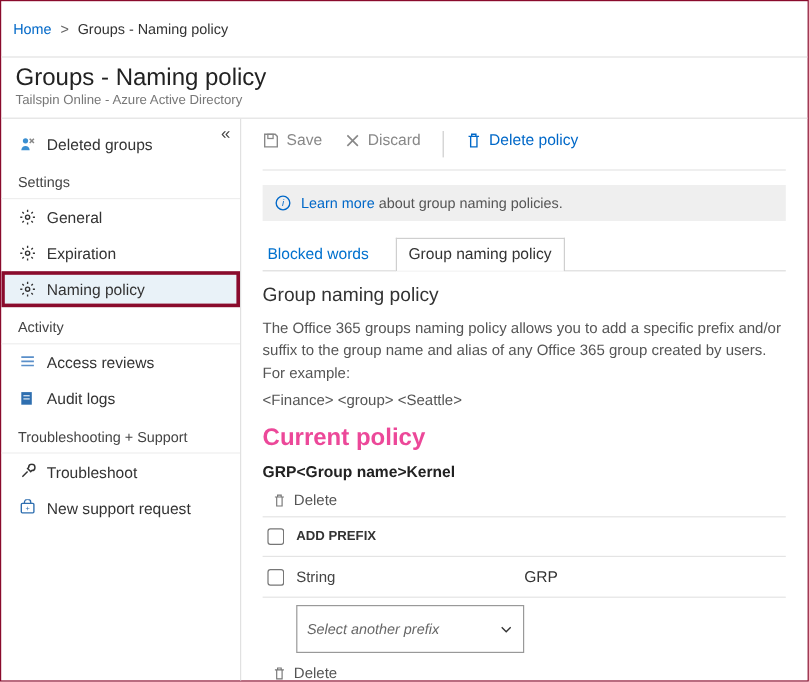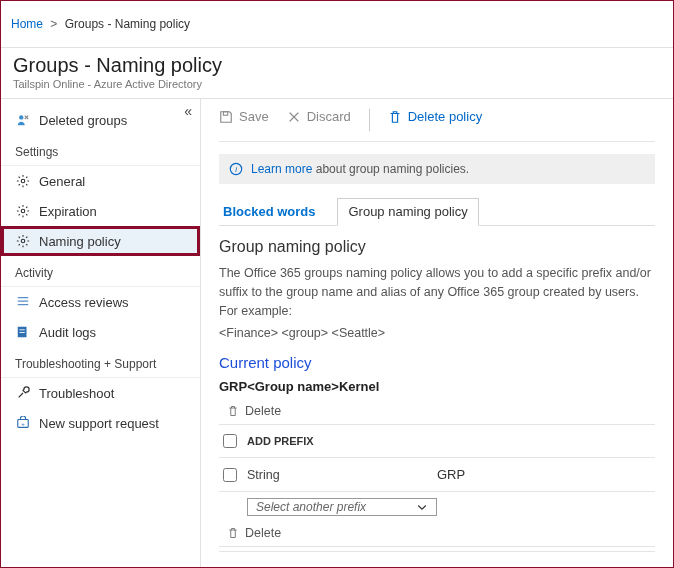--- a/index.html
+++ b/index.html
@@ -94,48 +94,48 @@
     display:flex;
     gap: 18px;
     border-bottom: 1px solid #dcdcdc;
     margin-bottom: 12px;
   }
   .tab {
     padding: 6px 4px;
     font-size: 13px;
     cursor:pointer;
   }
-  .tab.unsel { color: #0071ce; font-weight: bold; }
+  .tab.unsel { color: #0071ce; }
   .tab.sel {
     color: #333;
     border: 1px solid #cfcfcf;
     border-bottom: 1px solid #fff;
     margin-bottom: -1px;
     padding: 5px 10px;
   }
   .section-title { font-size: 16px; font-weight: 400; margin: 10px 0 8px 0; color:#333;}
   .para { font-size: 12.5px; color:#555; line-height:1.5; margin-bottom:6px;}
   .mono-example { font-size: 12.5px; color:#555; }
-  .current-title { font-size:15px; font-weight:400; margin-top:14px; margin-bottom:8px; color:#1d4ed8;}
+  .current-title { font-size:20px; font-weight:700; margin-top:14px; margin-bottom:8px; color:#ec4899;}
   .current-policy { font-size:13px; font-weight:700; color:#222; margin-bottom:10px;}
   .section-block { margin: 4px 0 6px 0; }
   .delete-row { display:flex; align-items:center; gap:6px; margin: 6px 0 6px 8px; color:#555; font-size:12.5px; cursor:pointer;}
   .checkbox-row { display:flex; align-items:center; gap:10px; padding:5px 4px; }
   .checkbox-row input[type=checkbox] { width:14px; height:14px; }
   .checkbox-row.header-row { font-weight:700; font-size:11px; text-transform: uppercase; color:#333;}
   .checkbox-row span.label { flex:0 0 180px; font-size:12.5px; color:#444;}
   .checkbox-row span.value { font-size:13px; color:#333;}
   .divider { border-top:1px solid #e4e4e4; margin:4px 0;}
   .select-wrap {
     display:flex;
     align-items:center;
     justify-content:space-between;
     width: 190px;
     border:1px solid #999;
-    padding: 1px 8px;
+    padding: 12px 8px;
     margin: 6px 0 10px 28px;
     cursor:pointer;
   }
   .select-wrap span { font-size:12px; font-style:italic; color:#666; }
   svg { display:block; }
 </style>
 </head>
 <body>
 
 <div class="breadcrumb">

